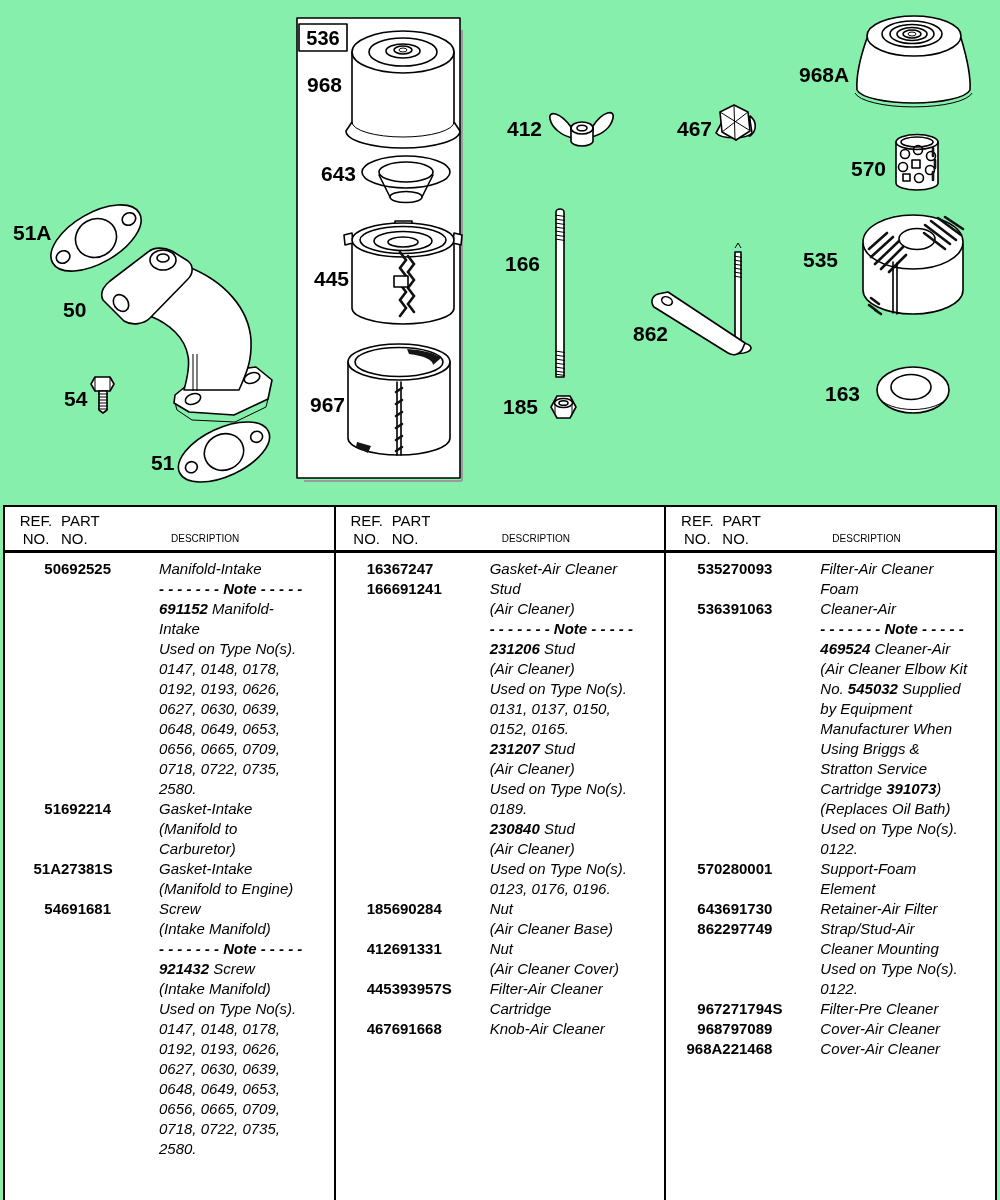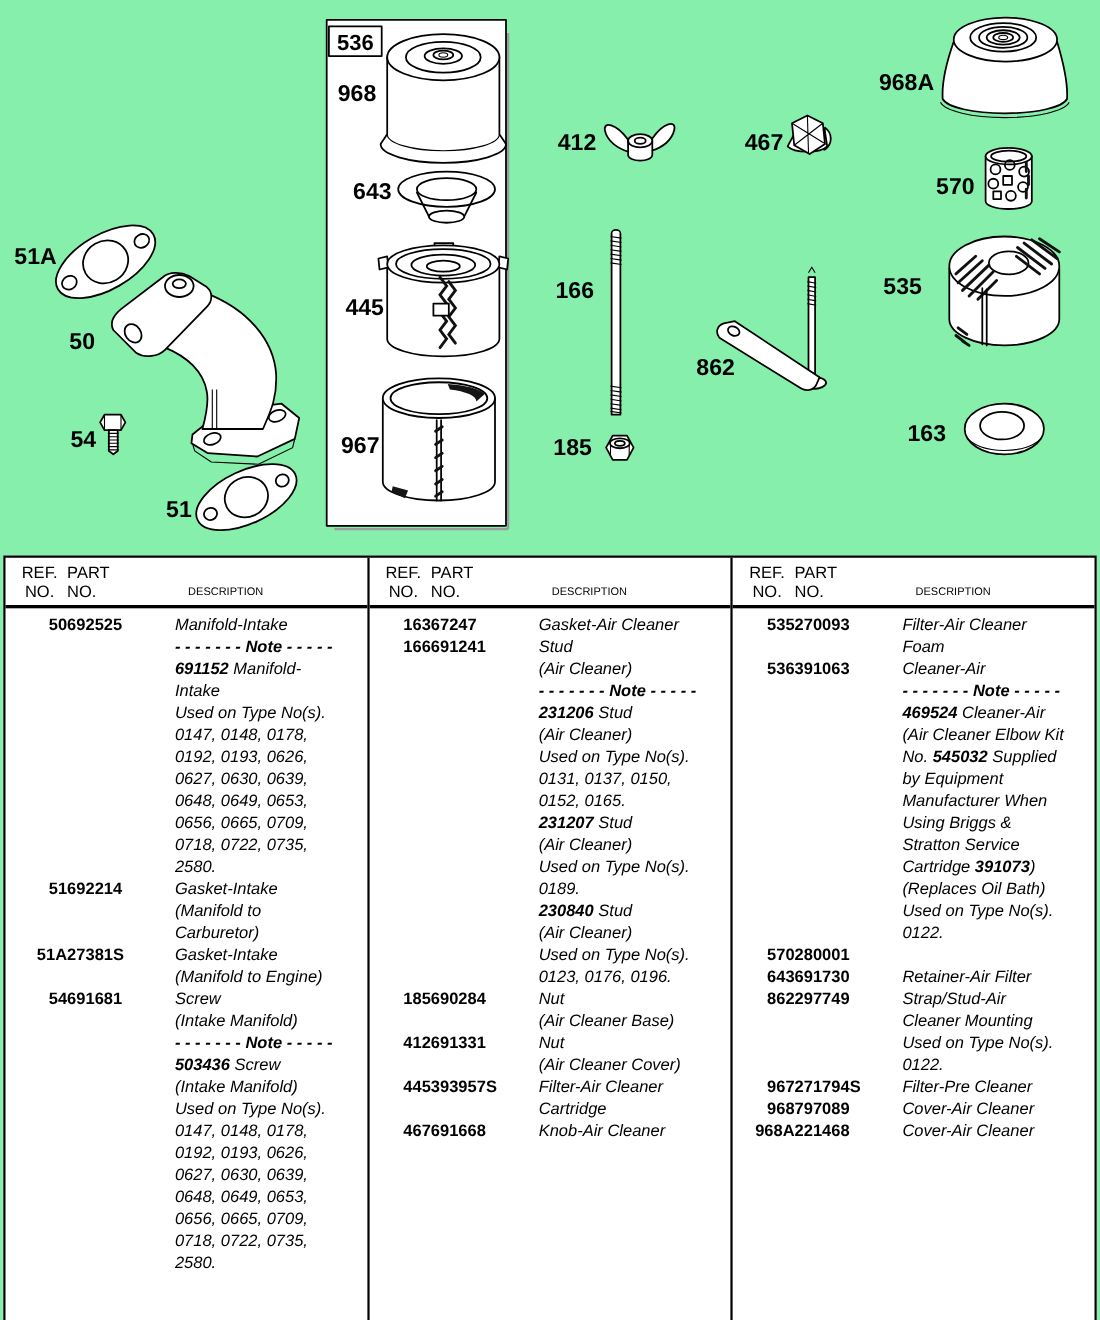--- a/index.html
+++ b/index.html
@@ -282,21 +282,21 @@
               <div class="dline"><span>(Manifold to Engine)</span></div>
             </div>
           </div>
           <div class="trow">
             <div class="cell ref">54</div>
             <div class="cell part">691681</div>
             <div class="cell desc">
               <div class="dline"><span>Screw</span></div>
               <div class="dline"><span>(Intake Manifold)</span></div>
               <div class="dline"><span class="b">- - - - - - - Note - - - - -</span></div>
-              <div class="dline"><span class="b">503436</span><span> Screw</span></div>
+              <div class="dline"><span class="b">921432</span><span> Screw</span></div>
               <div class="dline"><span>(Intake Manifold)</span></div>
               <div class="dline"><span>Used on Type No(s).</span></div>
               <div class="dline"><span>0147, 0148, 0178,</span></div>
               <div class="dline"><span>0192, 0193, 0626,</span></div>
               <div class="dline"><span>0627, 0630, 0639,</span></div>
               <div class="dline"><span>0648, 0649, 0653,</span></div>
               <div class="dline"><span>0656, 0665, 0709,</span></div>
               <div class="dline"><span>0718, 0722, 0735,</span></div>
               <div class="dline"><span>2580.</span></div>
             </div>
@@ -416,20 +416,24 @@
               <div class="dline"><span>Stratton Service</span></div>
               <div class="dline"><span>Cartridge </span><span class="b">391073</span><span>)</span></div>
               <div class="dline"><span>(Replaces Oil Bath)</span></div>
               <div class="dline"><span>Used on Type No(s).</span></div>
               <div class="dline"><span>0122.</span></div>
             </div>
           </div>
           <div class="trow">
             <div class="cell ref">570</div>
             <div class="cell part">280001</div>
+            <div class="cell desc">
+              <div class="dline"><span>Support-Foam</span></div>
+              <div class="dline"><span>Element</span></div>
+            </div>
           </div>
           <div class="trow">
             <div class="cell ref">643</div>
             <div class="cell part">691730</div>
             <div class="cell desc">
               <div class="dline"><span>Retainer-Air Filter</span></div>
             </div>
           </div>
           <div class="trow">
             <div class="cell ref">862</div>

